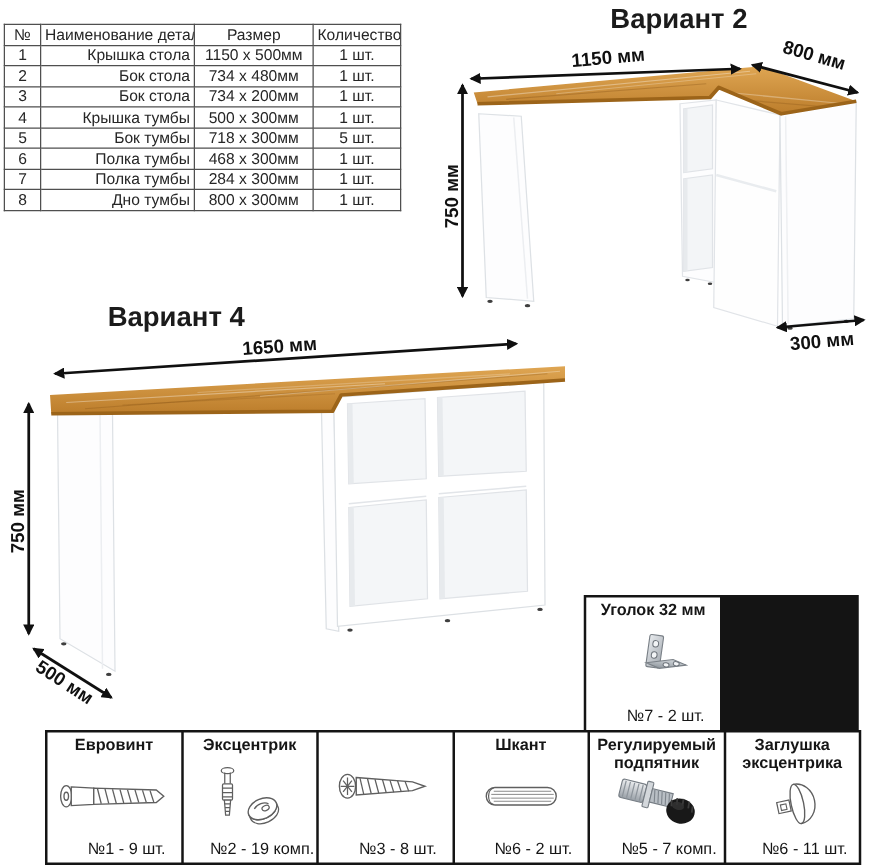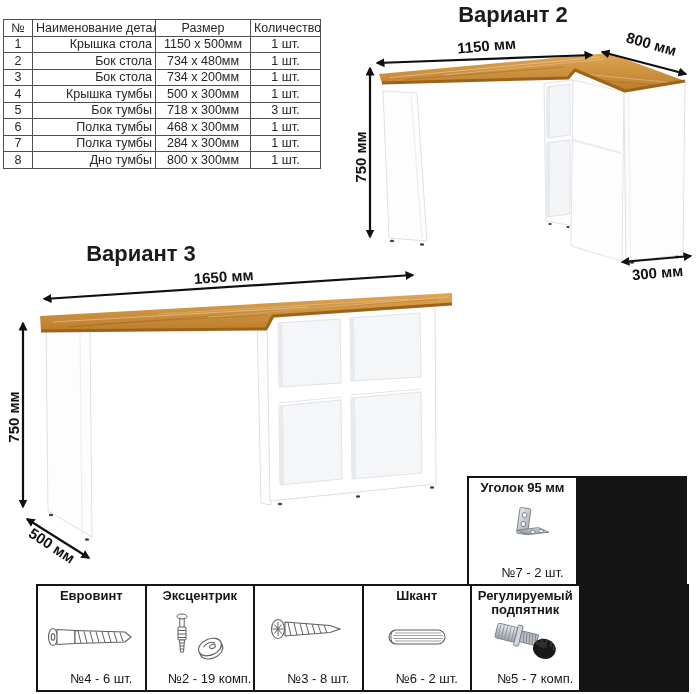--- a/index.html
+++ b/index.html
@@ -6,21 +6,21 @@
   .canvas{position:relative;width:700px;height:694px;background:#ffffff;overflow:hidden;
           font-family:"Liberation Sans",sans-serif;color:#222;}
   
   table.parts{position:absolute;left:3px;top:19px;border-collapse:collapse;width:291px;
               table-layout:fixed;font-size:12.5px;color:#262626;}
   table.parts th,table.parts td{border:1px solid #4f4f4f;height:15.5px;padding:0 3px;
               font-weight:400;white-space:nowrap;overflow:hidden;text-align:center;line-height:14px;}
   table.parts td.nm{text-align:right;padding-left:6px;}
   
   .vtitle{position:absolute;width:170px;text-align:center;font-size:22px;font-weight:bold;color:#1b1b1b;}
-  #v2title{left:428px;top:2px;}
+  #v2title{left:428px;top:2px;text-align:right;}
   #v1title{left:56px;top:241px;}
   
   .draw{position:absolute;}
   #v2draw{left:355px;top:25px;}
   #v1draw{left:8px;top:265px;}
   svg text.dim{font-family:"Liberation Sans",sans-serif;font-weight:bold;font-size:15px;fill:#101010;}
   
   .hw{position:absolute;display:grid;background:#141414;gap:2px;padding:2px;box-sizing:border-box;}
   #hwrow{left:36px;top:584px;width:653px;height:108px;grid-template-columns:repeat(6,1fr);}
   #hwextra{left:467px;top:476px;width:220px;height:110px;grid-template-columns:repeat(2,1fr);}
@@ -65,21 +65,21 @@
       <tr>
           <td>4</td>
           <td class="nm">Крышка тумбы</td>
           <td>500 x 300мм</td>
           <td>1 шт.</td>
         </tr>
       <tr>
           <td>5</td>
           <td class="nm">Бок тумбы</td>
           <td>718 x 300мм</td>
-          <td>3 шт.</td>
+          <td>5 шт.</td>
         </tr>
       <tr>
           <td>6</td>
           <td class="nm">Полка тумбы</td>
           <td>468 x 300мм</td>
           <td>1 шт.</td>
         </tr>
       <tr>
           <td>7</td>
           <td class="nm">Полка тумбы</td>
@@ -157,21 +157,21 @@
       <line x1="247" y1="27" x2="331" y2="49" marker-start="url(#mk2)" marker-end="url(#mk2)"></line>
       <line x1="15" y1="43" x2="15" y2="212" marker-start="url(#mk2)" marker-end="url(#mk2)"></line>
       <line x1="267" y1="237" x2="336" y2="231" marker-start="url(#mk2)" marker-end="url(#mk2)"></line>
     </g>
     <text class="dim" transform="translate(132,26) rotate(-5)" text-anchor="middle">1150 мм</text>
     <text class="dim" transform="translate(295,24) rotate(16)" text-anchor="middle">800 мм</text>
     <text class="dim" transform="translate(11,132) rotate(-90)" text-anchor="middle">750 мм</text>
     <text class="dim" transform="translate(303,253) rotate(-5)" text-anchor="middle">300 мм</text>
   </svg>
 
-  <div class="vtitle" id="v1title">Вариант 3</div>
+  <div class="vtitle" id="v1title">Вариант 4</div>
 
   <svg class="draw" id="v1draw" width="460" height="312" viewBox="0 0 460 312">
     <defs>
       <linearGradient id="wg1" x1="0" y1="0" x2="0" y2="1">
         <stop offset="0" stop-color="#dfa653"></stop>
           <stop offset="1" stop-color="#bc7d2b"></stop>
       </linearGradient>
       <clipPath id="gclip1">
           <polygon points="32,51 444,28 444,39 265,51 258,64 33,66"></polygon>
         </clipPath>
@@ -226,21 +226,21 @@
       <line x1="15" y1="58" x2="15" y2="242" marker-start="url(#mk1)" marker-end="url(#mk1)"></line>
       <line x1="19" y1="254" x2="81" y2="293" marker-start="url(#mk1)" marker-end="url(#mk1)"></line>
     </g>
     <text class="dim" transform="translate(216,17) rotate(-4)" text-anchor="middle">1650 мм</text>
     <text class="dim" transform="translate(11,152) rotate(-90)" text-anchor="middle">750 мм</text>
     <text class="dim" transform="translate(41,285) rotate(33)" text-anchor="middle">500 мм</text>
   </svg>
 
   <div class="hw" id="hwextra">
     <div class="hw-cell">
-      <div class="hw-name">Уголок 95 мм</div>
+      <div class="hw-name">Уголок 32 мм</div>
       <div class="hw-icon">
         <svg width="58" height="52" viewBox="0 0 58 52">
           <defs>
             <linearGradient id="bgr1" x1="0" y1="0" x2="1" y2="1">
               <stop offset="0" stop-color="#e8ebee"></stop>
                 <stop offset="1" stop-color="#a3a9b0"></stop>
             </linearGradient>
             <linearGradient id="bgr2" x1="0" y1="0" x2="0" y2="1">
               <stop offset="0" stop-color="#d3d8dc"></stop>
                 <stop offset="1" stop-color="#8f969d"></stop>
@@ -277,21 +277,21 @@
               <line x1="39" y1="8.2" x2="42" y2="19.8"></line>
             <line x1="45" y1="8.4" x2="48" y2="19.6"></line>
               <line x1="51" y1="8.6" x2="54" y2="19.4"></line>
             <line x1="57" y1="8.8" x2="60" y2="19.2"></line>
               <line x1="63" y1="9" x2="66" y2="19"></line>
             <line x1="69" y1="9.2" x2="72" y2="18.8"></line>
               <line x1="75" y1="9.4" x2="78" y2="18.6"></line>
           </g>
         </svg>
       </div>
-      <div class="hw-qty">№4 - 6 шт.</div>
+      <div class="hw-qty">№1 - 9 шт.</div>
     </div>
 
     <div class="hw-cell">
       <div class="hw-name">Эксцентрик</div>
       <div class="hw-icon">
         <svg width="64" height="50" viewBox="0 0 64 50">
           <g stroke="#5f5f5f" stroke-width="1" fill="#ffffff">
             <ellipse cx="14" cy="4.5" rx="5" ry="2.4"></ellipse>
             <line x1="11.8" y1="6" x2="11.8" y2="15"></line>
               <line x1="16.2" y1="6" x2="16.2" y2="15"></line>
@@ -393,15 +393,29 @@
                 <line x1="59" y1="13" x2="59.5" y2="18.5"></line>
                 <line x1="62.5" y1="16" x2="63" y2="21"></line>
               </g>
             <ellipse cx="51" cy="18.5" rx="5" ry="3.2" fill="#333333" opacity="0.85"></ellipse>
           </g>
         </svg>
       </div>
       <div class="hw-qty">№5 - 7 комп.</div>
     </div>
 
+    <div class="hw-cell">
+      <div class="hw-name">Заглушка эксцентрика</div>
+      <div class="hw-icon">
+        <svg width="46" height="46" viewBox="0 0 46 46">
+          <g transform="rotate(-12 23 23)" stroke="#5f5f5f" fill="#ffffff">
+            <rect x="11" y="18.5" width="10" height="9" stroke-width="1"></rect>
+            <rect x="13.5" y="21" width="4.5" height="4.5" stroke-width="0.9"></rect>
+            <ellipse cx="27" cy="23" rx="5" ry="16" stroke-width="1.1"></ellipse>
+            <path d="M27,7 a14,16 0 0 1 0,32" fill="none" stroke-width="1.1"></path>
+          </g>
+        </svg>
+      </div>
+      <div class="hw-qty">№6 - 11 шт.</div>
+    </div>
 
   </div>
 </div>
 
 </body></html>

